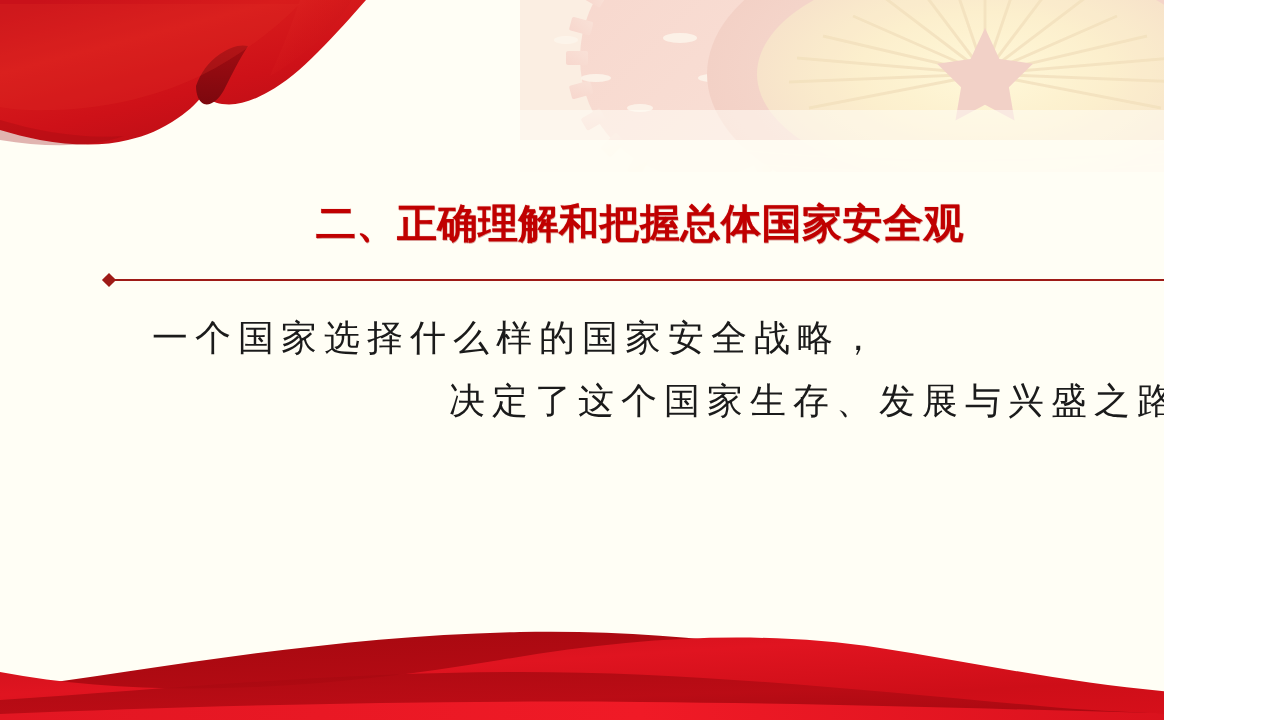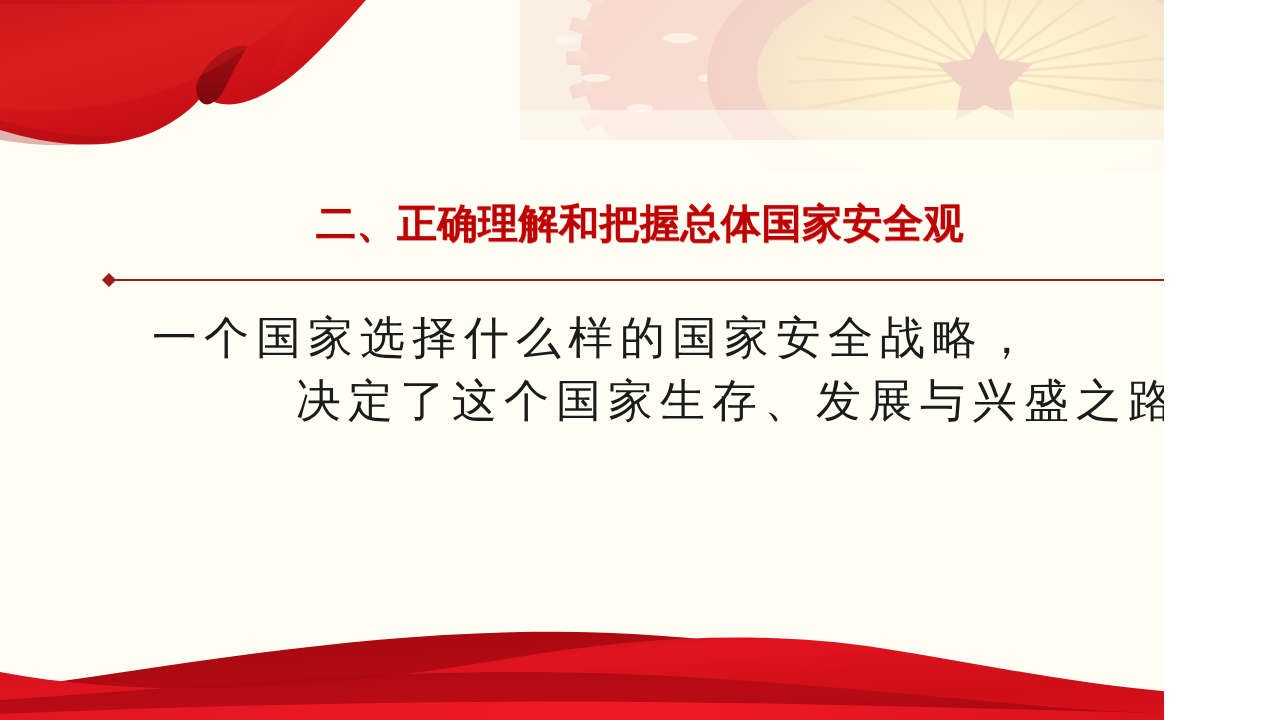--- a/index.html
+++ b/index.html
@@ -88,21 +88,21 @@
     position: absolute;
     left: 100px;
     top: 306px;
     width: 1080px;
     z-index: 10;
     text-align: left;
   }
   #body-text p {
     margin: 0;
     font-family: "DejaVu Serif", "Liberation Serif", serif;
-    font-size: 45px;
+    font-size: 36px;
     line-height: 63px;
     font-weight: 500;
     color: #1b1b1b;
     letter-spacing: 7px;
     white-space: nowrap;
   }
   #body-text p.line-1 { padding-left: 52px; }
   #body-text p.line-2 { padding-left: 46px; text-align: right; }
 </style>
 </head>

